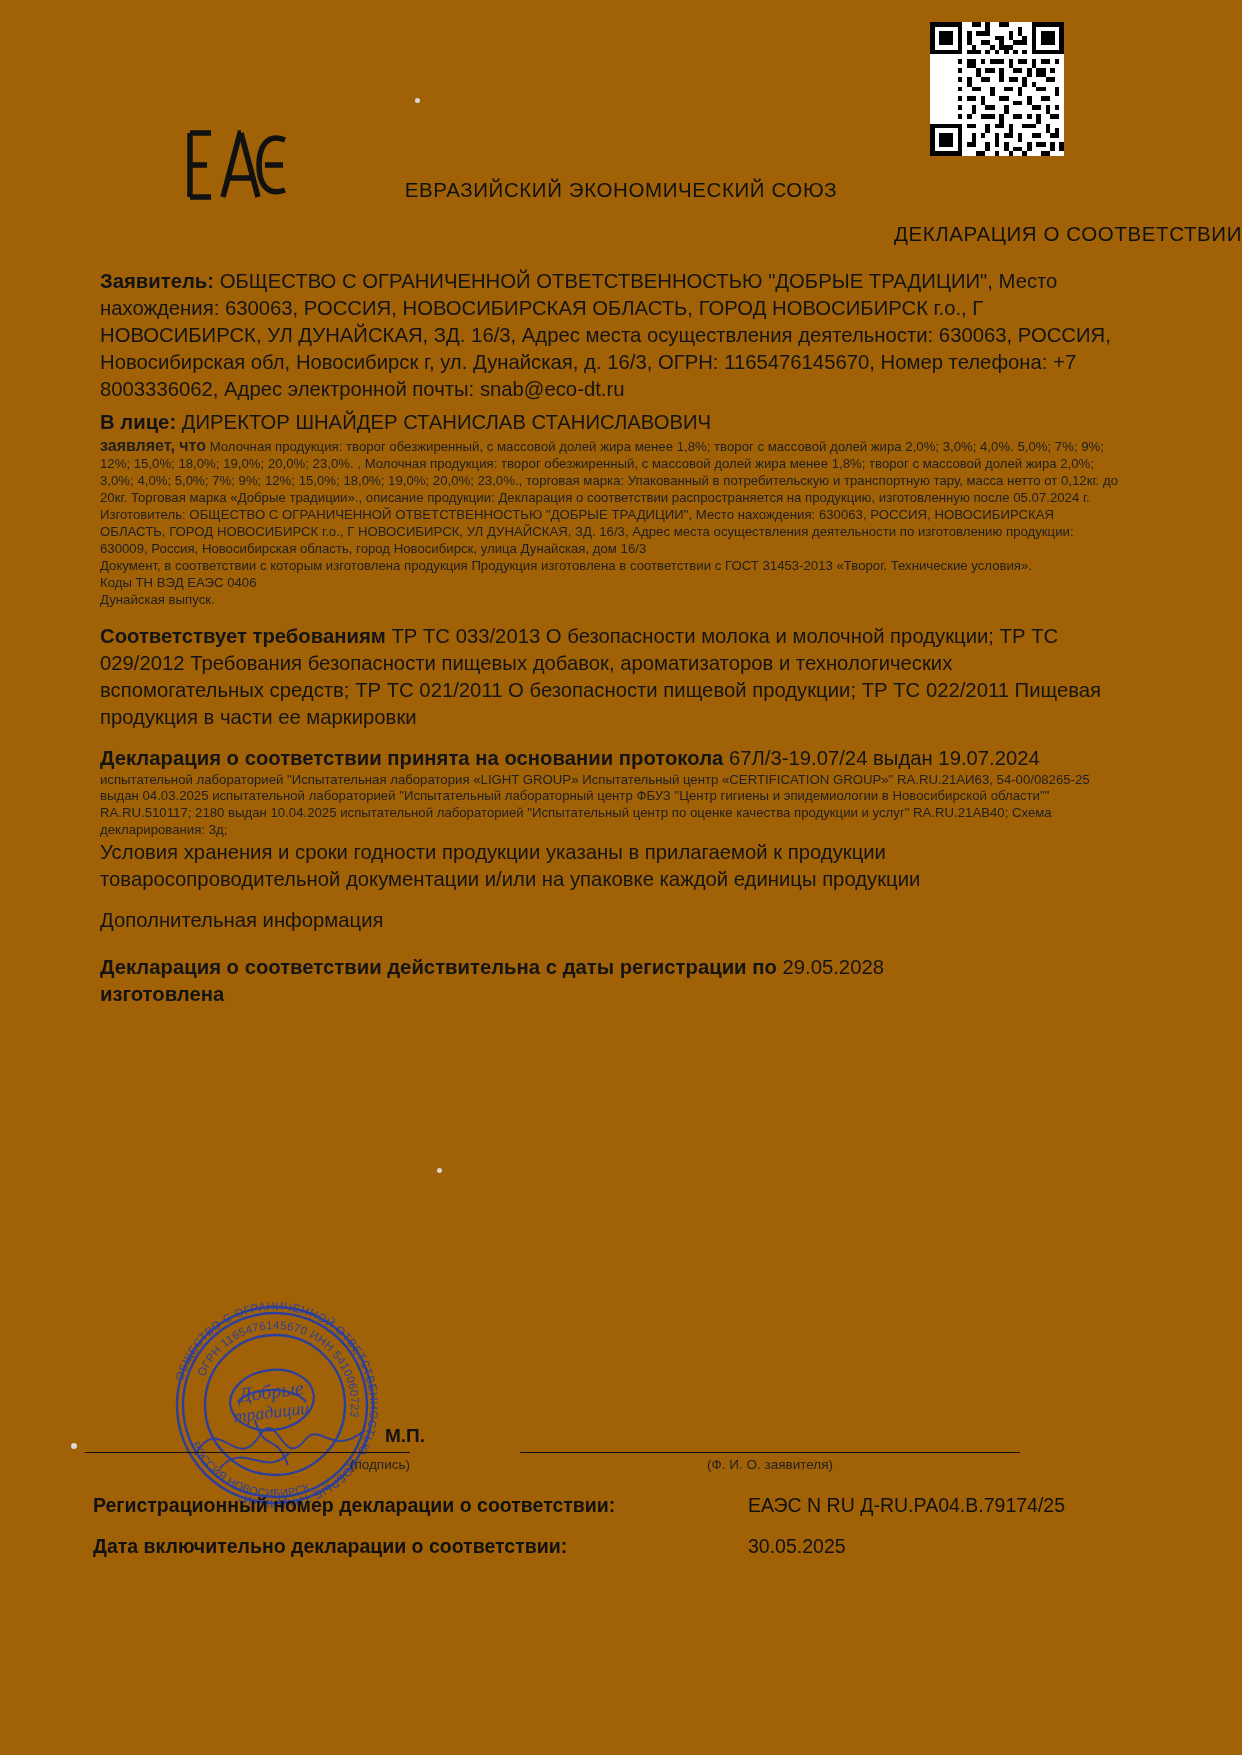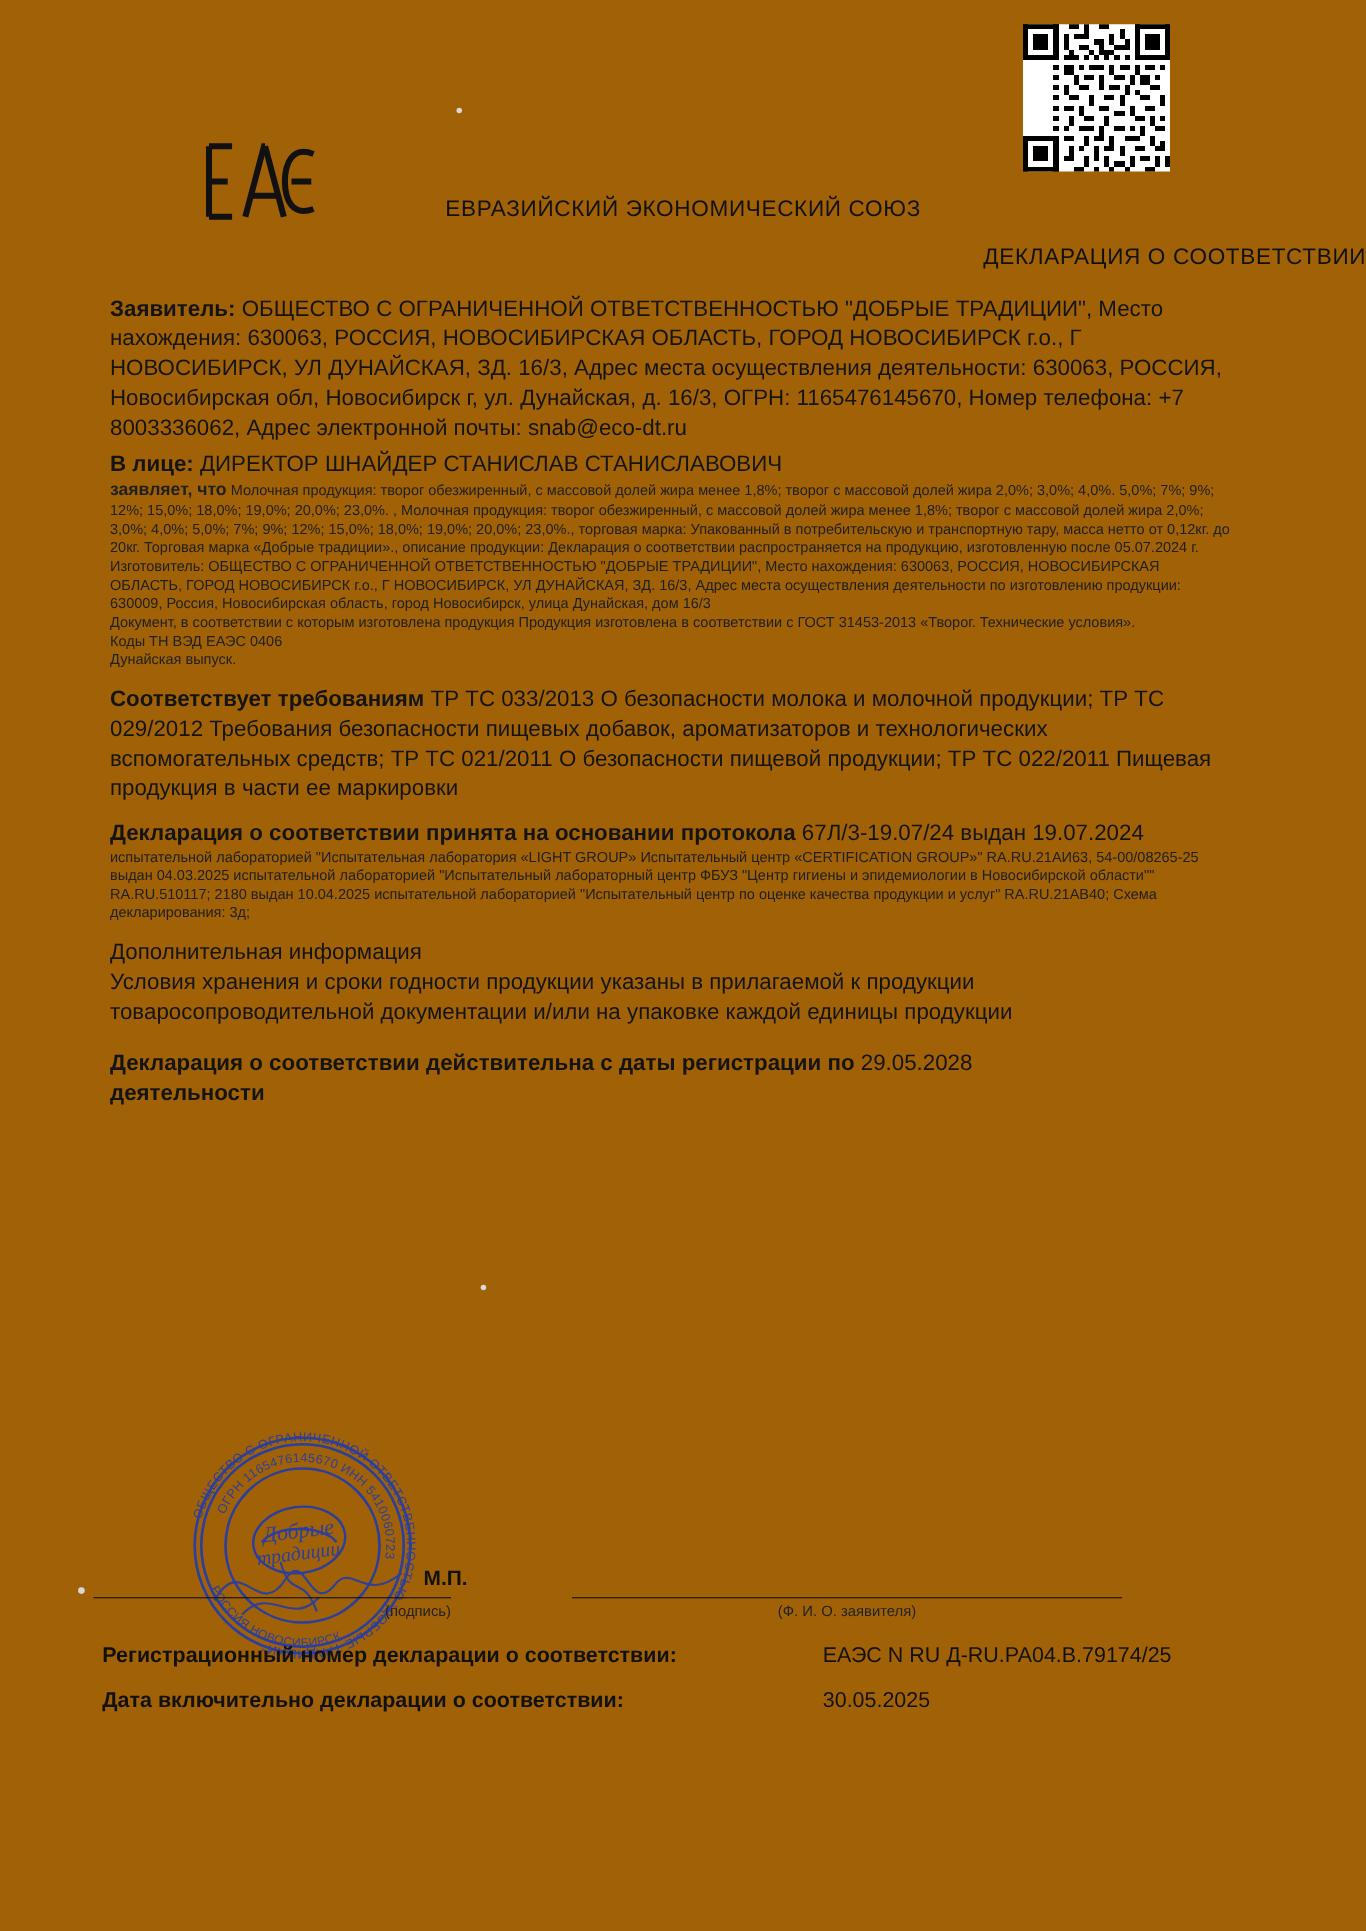--- a/index.html
+++ b/index.html
@@ -382,27 +382,27 @@
       <b>Соответствует требованиям</b>
       <span>ТР ТС 033/2013 О безопасности молока и молочной продукции; ТР ТС 029/2012 Требования безопасности пищевых добавок, ароматизаторов и технологических вспомогательных средств; ТР ТС 021/2011 О безопасности пищевой продукции; ТР ТС 022/2011 Пищевая продукция в части ее маркировки</span>
     </p>
 
     <p class="p-big mt14">
       <b>Декларация о соответствии принята на основании протокола</b>
       <span>67Л/3-19.07/24 выдан 19.07.2024</span>
     </p>
     <p class="p-small-tight mt6">испытательной лабораторией "Испытательная лаборатория «LIGHT GROUP»  Испытательный центр «CERTIFICATION GROUP»" RA.RU.21АИ63, 54-00/08265-25 выдан 04.03.2025  испытательной лабораторией "Испытательный лабораторный центр  ФБУЗ "Центр гигиены и эпидемиологии в Новосибирской области"" RA.RU.510117; 2180 выдан 10.04.2025  испытательной лабораторией "Испытательный центр по оценке качества продукции и услуг" RA.RU.21АВ40; Схема декларирования: 3д;</p>
 
+    <p class="p-big">Условия хранения и сроки годности продукции указаны в прилагаемой к продукции товаросопроводительной документации и/или на упаковке каждой единицы продукции</p>
     <p class="p-big mt14" style="font-weight:normal;">Дополнительная информация</p>
-    <p class="p-big">Условия хранения и сроки годности продукции указаны в прилагаемой к продукции товаросопроводительной документации и/или на упаковке каждой единицы продукции</p>
 
     <p class="p-big mt20">
       <b>Декларация о соответствии действительна с даты регистрации по</b>
       <span>29.05.2028</span><br>
-      <b>деятельности</b>
+      <b>изготовлена</b>
     </p>
   </div>
 
   <div class="speck" style="left:415px; top:98px; width:5px; height:5px;"></div>
   <div class="speck" style="left:437px; top:1168px; width:5px; height:5px;"></div>
   <div class="speck" style="left:71px; top:1443px; width:6px; height:6px;"></div>
 
   <div class="stamp">
     <svg width="230" height="230" viewBox="0 0 230 230">
       <defs>

